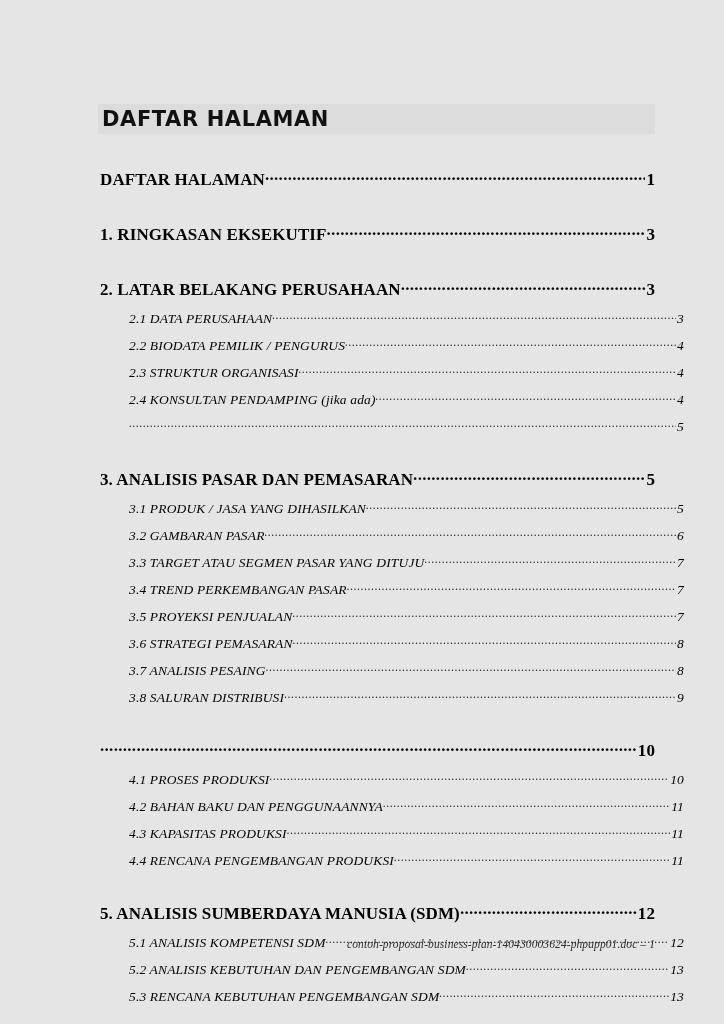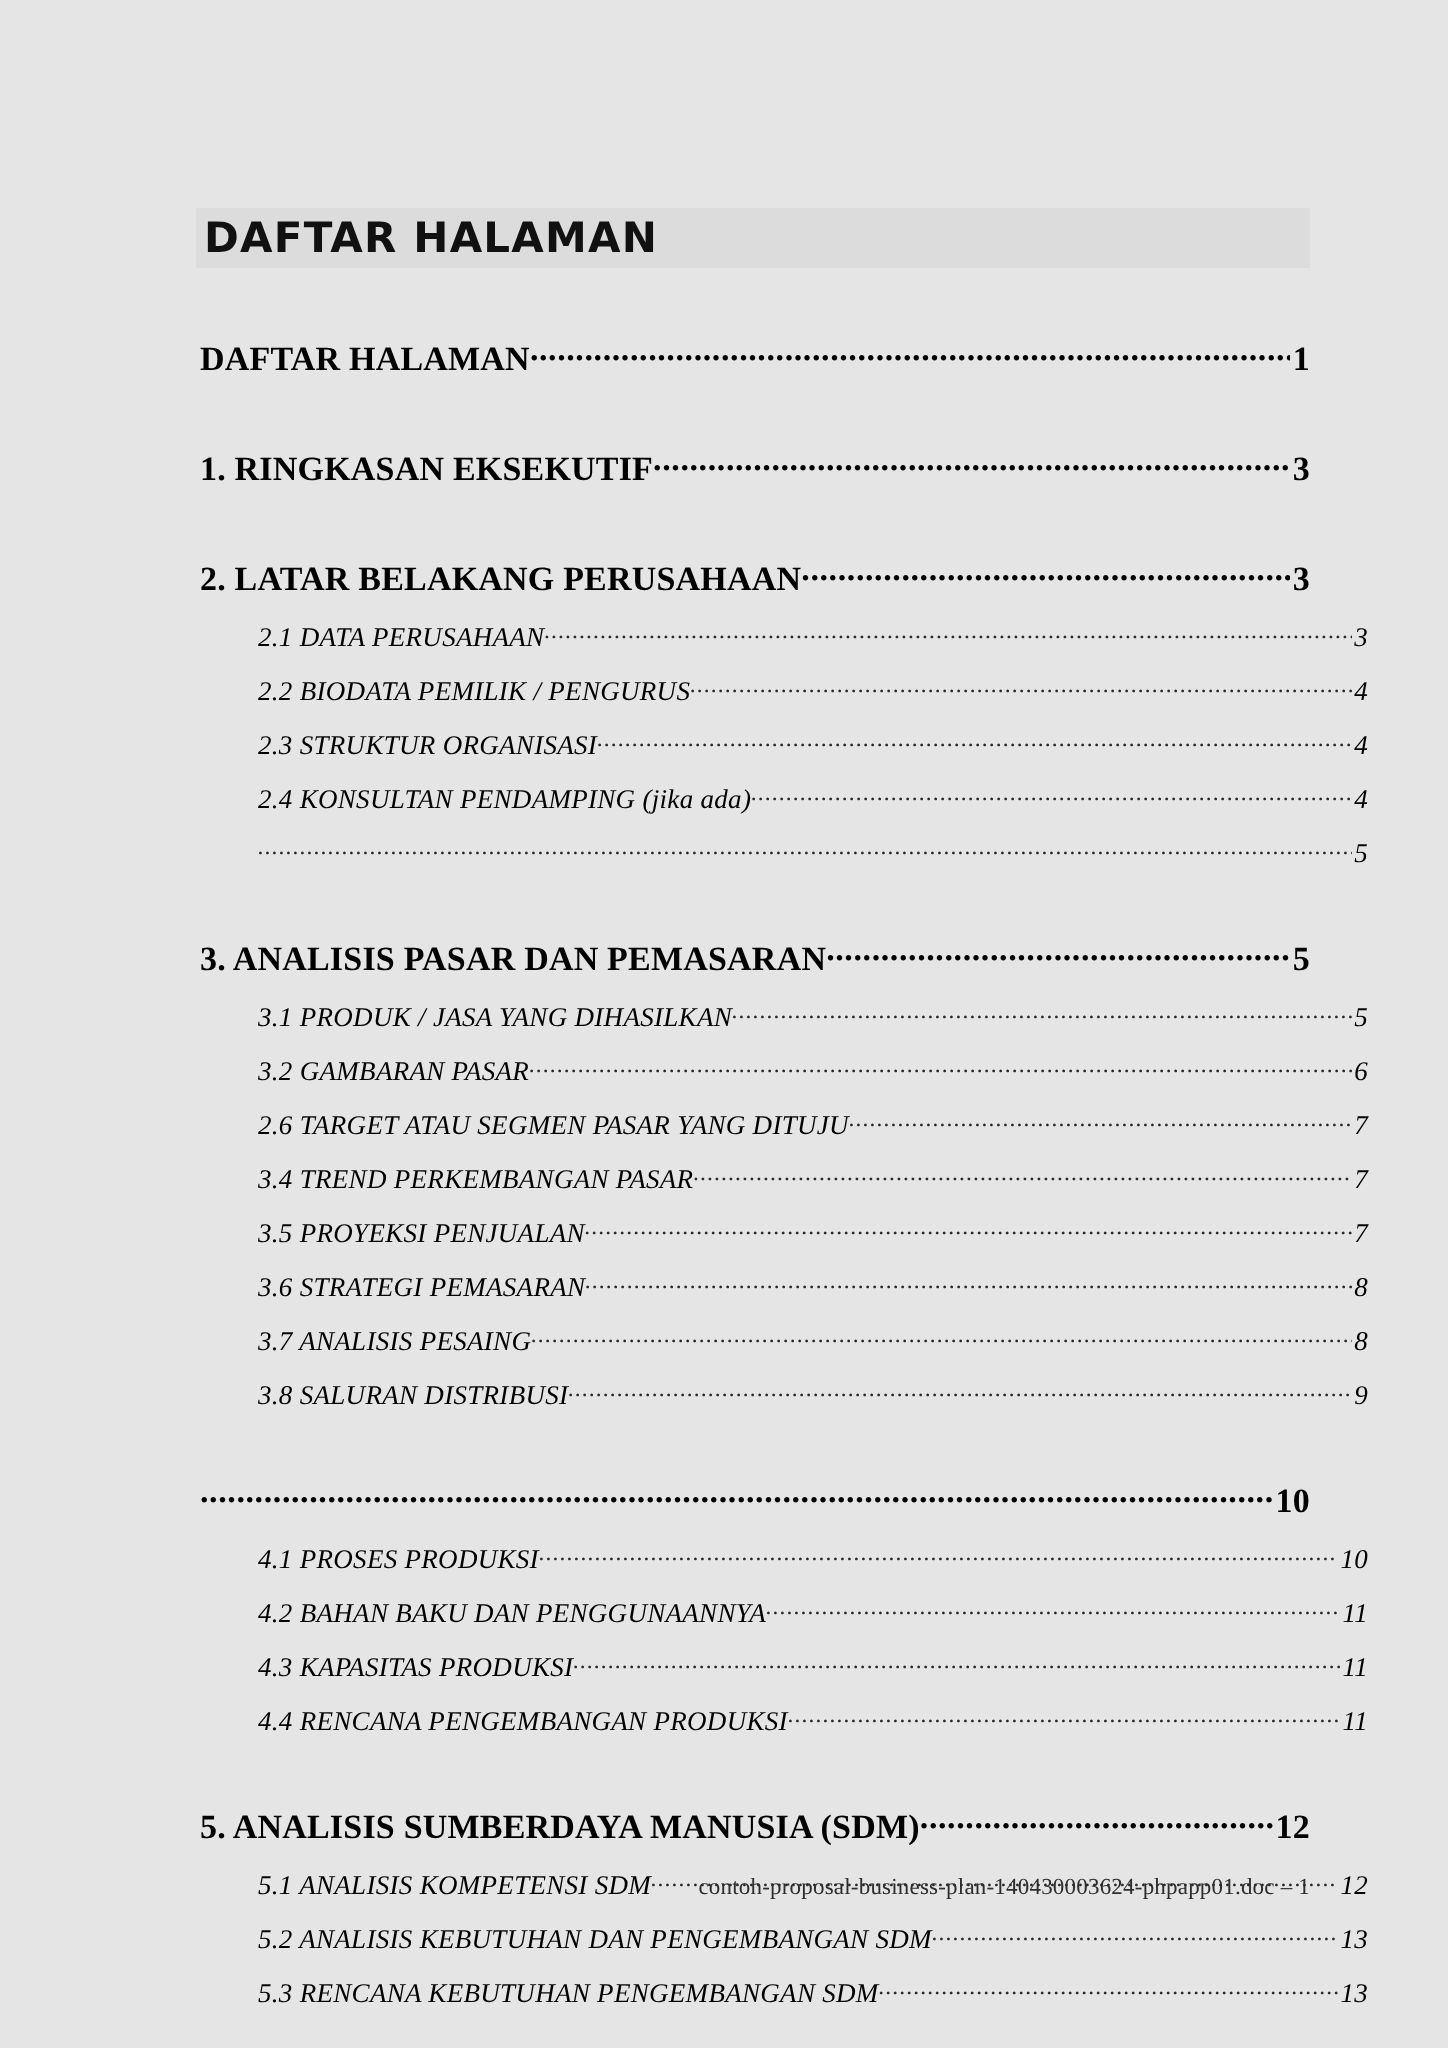--- a/index.html
+++ b/index.html
@@ -120,20 +120,21 @@
   .doc-footer {
     position: absolute;
     left: 0;
     top: 938px;
     width: 655px;
     text-align: right;
     font-size: 11.5px;
     font-family: "Liberation Serif", "DejaVu Serif", serif;
     color: #2e2e2e;
     letter-spacing: 0.1px;
+    font-style: italic;
   }
 </style>
 </head>
 <body>
 
 <div class="page">
 
   <div class="doc-header">
     <div class="doc-header-title">DAFTAR HALAMAN</div>
   </div>
@@ -187,21 +188,21 @@
         <span class="toc-label">3.1 PRODUK / JASA YANG DIHASILKAN</span>
         <span class="toc-dots"></span>
         <span class="toc-page">5</span>
       </div>
       <div class="toc-entry lvl2">
         <span class="toc-label">3.2 GAMBARAN PASAR</span>
         <span class="toc-dots"></span>
         <span class="toc-page">6</span>
       </div>
       <div class="toc-entry lvl2">
-        <span class="toc-label">2.6 TARGET ATAU SEGMEN PASAR YANG DITUJU</span>
+        <span class="toc-label">3.3 TARGET ATAU SEGMEN PASAR YANG DITUJU</span>
         <span class="toc-dots"></span>
         <span class="toc-page">7</span>
       </div>
       <div class="toc-entry lvl2">
         <span class="toc-label">3.4 TREND PERKEMBANGAN PASAR</span>
         <span class="toc-dots"></span>
         <span class="toc-page">7</span>
       </div>
       <div class="toc-entry lvl2">
         <span class="toc-label">3.5 PROYEKSI PENJUALAN</span>

